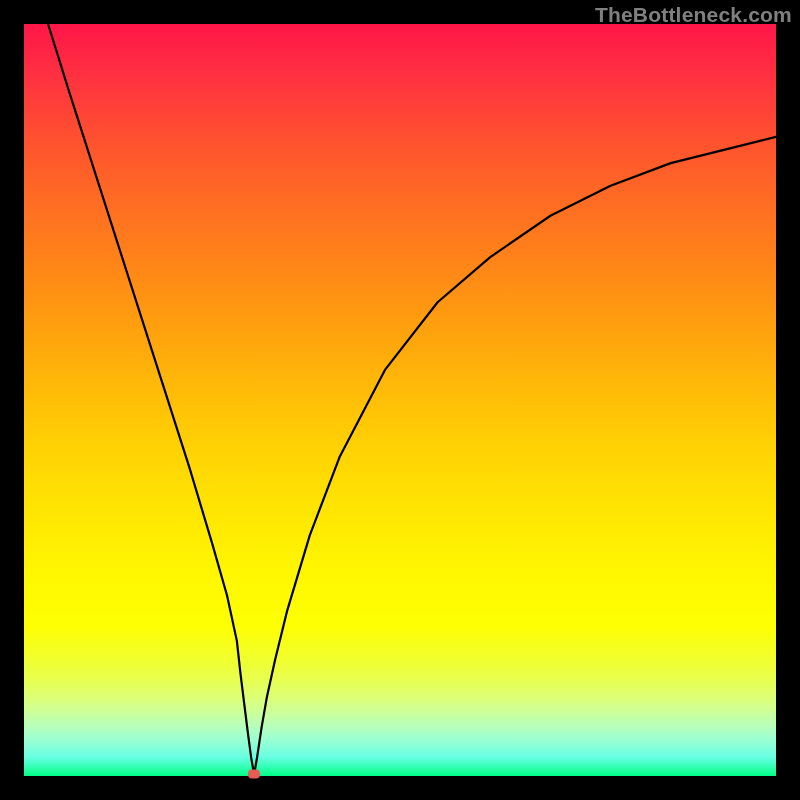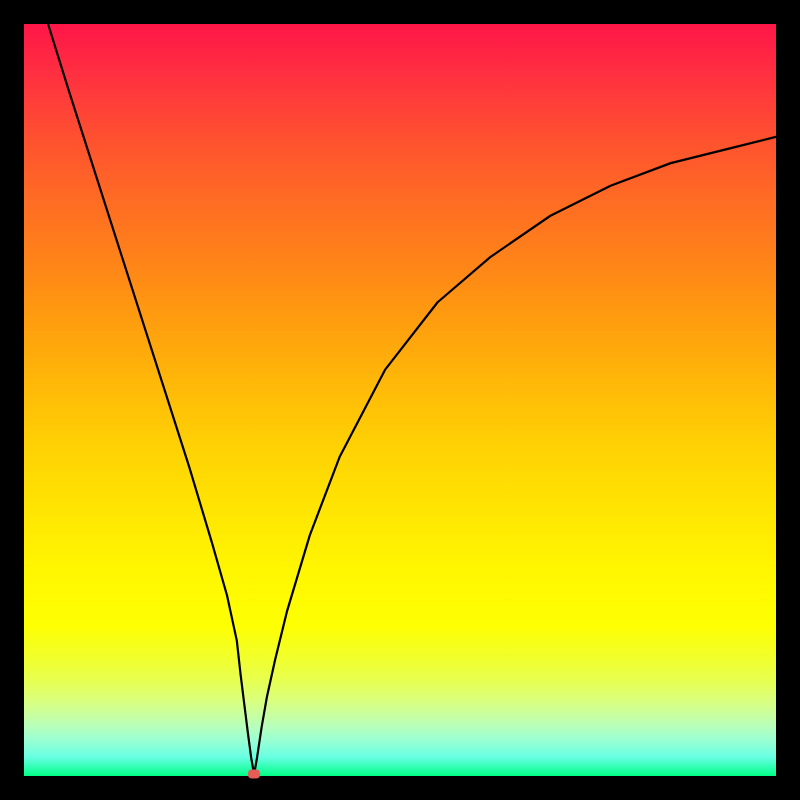--- a/index.html
+++ b/index.html
@@ -68,19 +68,20 @@
     border-radius: 4px;
     background: #e85c56;
     z-index: 4;
     transform: translate(-50%, -50%);
   }
 </style>
 </head>
 <body>
 
 <div class="chart-container">
+  <div class="watermark">TheBottleneck.com</div>
   <div class="plot-area">
     <svg class="curve" viewBox="0 0 752 752" preserveAspectRatio="none">
       <path id="curve-path" fill="none" stroke="#000" stroke-width="2.2" stroke-linejoin="round" stroke-linecap="round" d="M24.06 0.00 L45.12 67.68 L75.20 161.68 L105.28 255.68 L135.36 349.68 L165.44 443.68 L188.00 518.88 L203.04 571.52 L212.82 616.64 L216.58 650.48 L220.34 680.56 L224.10 710.64 L227.10 733.20 L230.11 750.50 L233.12 733.20 L237.63 703.12 L242.90 673.04 L251.17 635.44 L263.20 586.56 L285.76 511.36 L315.84 432.40 L360.96 345.92 L413.60 278.24 L466.24 233.12 L526.40 191.76 L586.56 161.68 L646.72 139.12 L706.88 124.08 L752.00 112.80"></path>
     </svg>
     <div id="marker" class="marker" style="left: 230.112px; top: 750.496px; background: rgb(232, 92, 86);"></div>
   </div>
 </div>
 
 </body></html>

